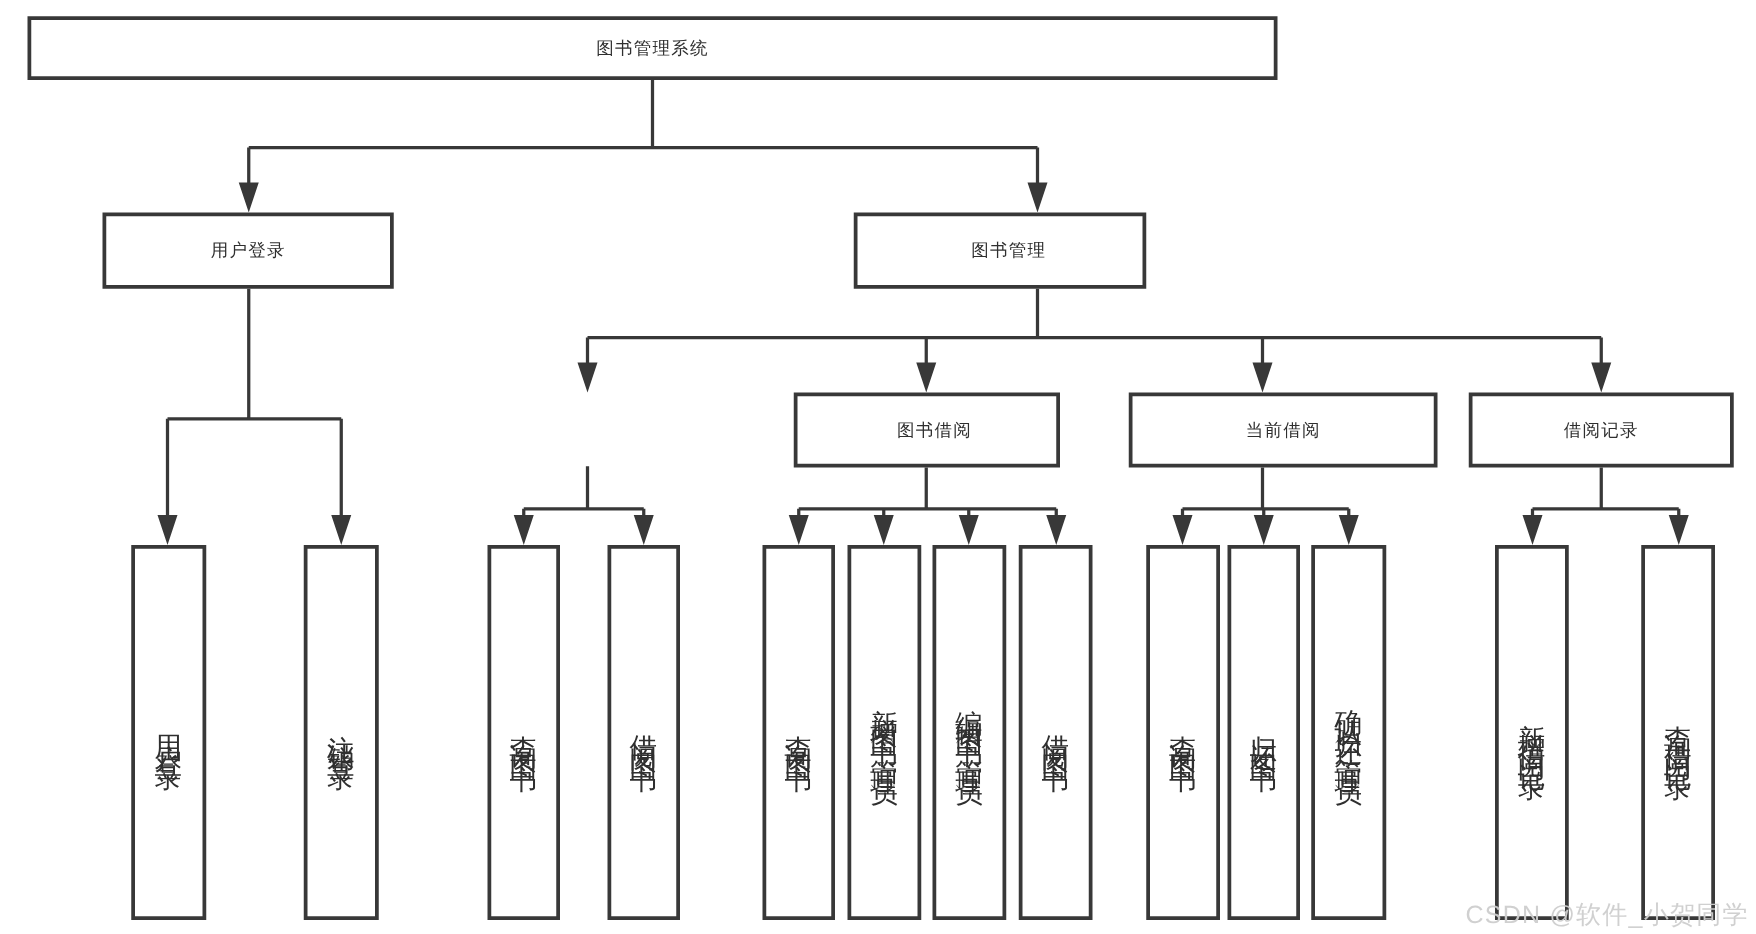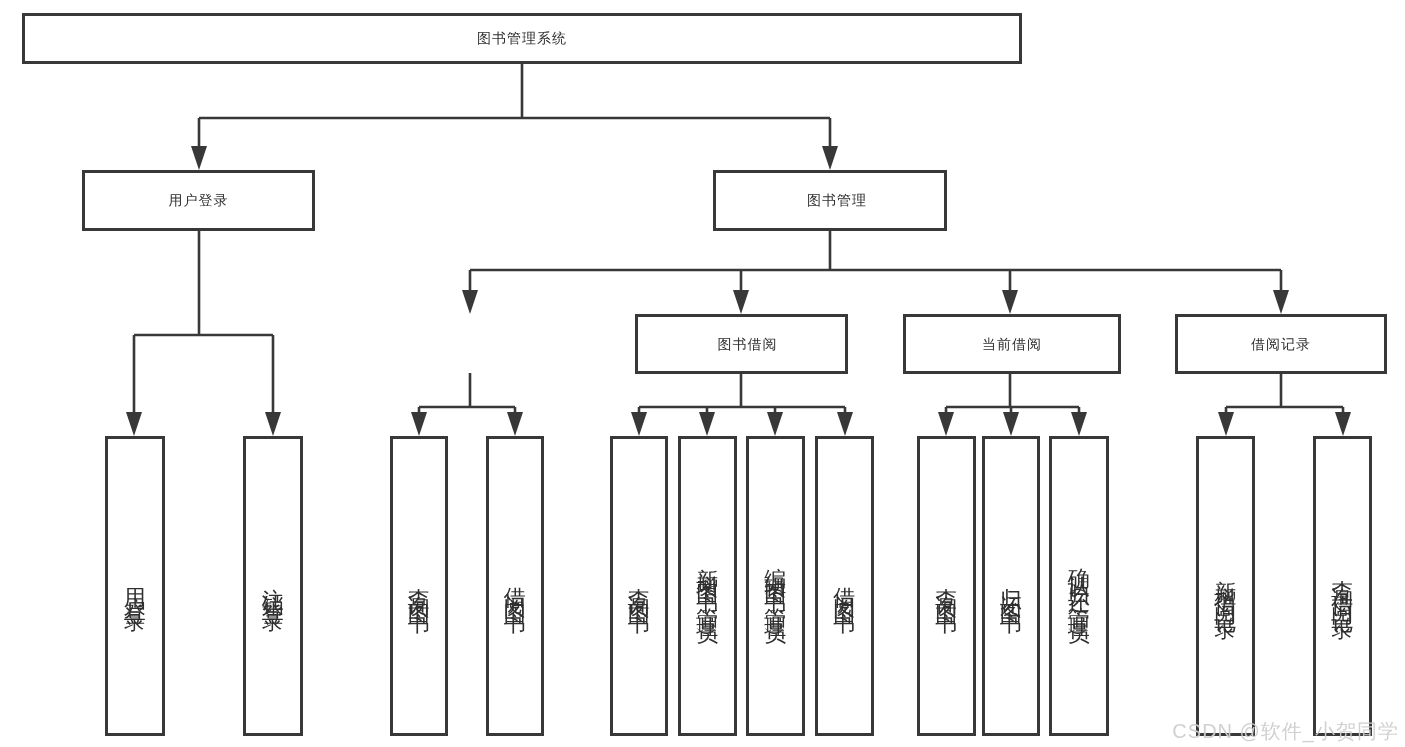--- a/index.html
+++ b/index.html
@@ -49,24 +49,24 @@
       M631 412 L647 412 L639 436 Z  M699 412 L715 412 L707 436 Z
       M767 412 L783 412 L775 436 Z  M837 412 L853 412 L845 436 Z
       M938 412 L954 412 L946 436 Z  M1003 412 L1019 412 L1011 436 Z
       M1071 412 L1087 412 L1079 436 Z
       M1218 412 L1234 412 L1226 436 Z  M1335 412 L1351 412 L1343 436 Z"></path>
   </svg>
 
   <div class="box h" style="left:22px; top:13px; width:1000px; height:51px;">图书管理系统</div>
 
   <div class="box h" style="left:82px; top:170px; width:233px; height:61px;">用户登录</div>
-  <div class="box h" style="left:713px; top:170px; width:234px; height:61px;padding-left:14px;">图书管理</div>
+  <div class="box h" style="left:683px; top:170px; width:234px; height:61px;padding-left:14px;">图书管理</div>
 
   <div class="box h" style="left:635px; top:314px; width:213px; height:60px;padding-left:12px;">图书借阅</div>
-  <div class="box h" style="left:903px; top:314px; width:218px; height:60px;text-align:center;">当前借阅</div>
+  <div class="box h" style="left:903px; top:314px; width:247px; height:60px;text-align:center;">当前借阅</div>
   <div class="box h" style="left:1175px; top:314px; width:212px; height:60px;">借阅记录</div>
 
   <div class="box v" style="left:105px; top:436px; width:60px; height:300px;">用户登录</div>
   <div class="box v" style="left:243px; top:436px; width:60px; height:300px;">注销登录</div>
 
   <div class="box v" style="left:390px; top:436px; width:58px; height:300px;">查询图书</div>
   <div class="box v" style="left:486px; top:436px; width:58px; height:300px;">借阅图书</div>
 
   <div class="box v" style="left:610px; top:436px; width:58px; height:300px;">查询图书</div>
   <div class="box v" style="left:678px; top:436px; width:59px; height:300px;">新增图书（管理员）</div>

